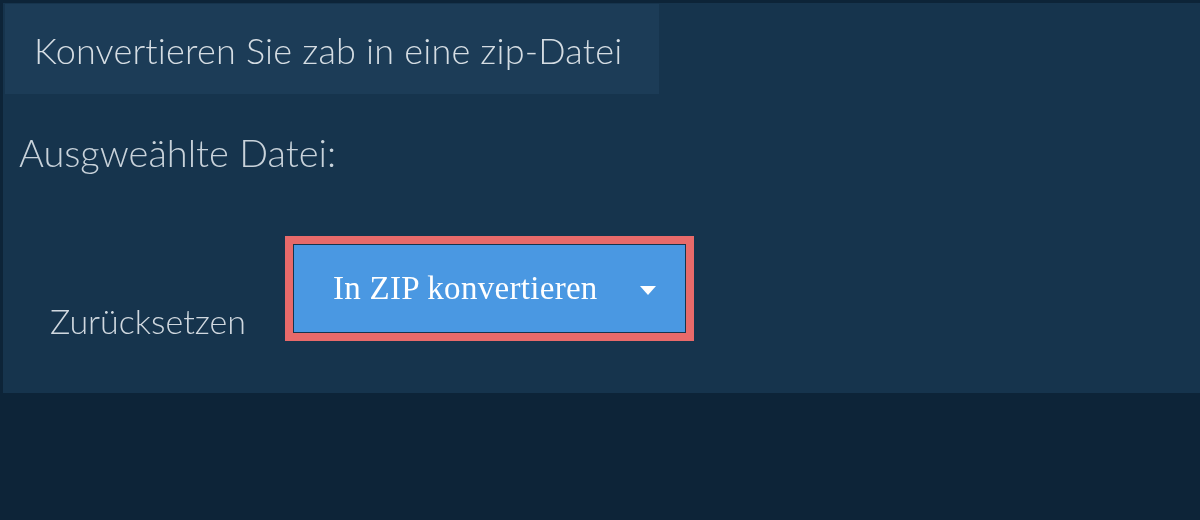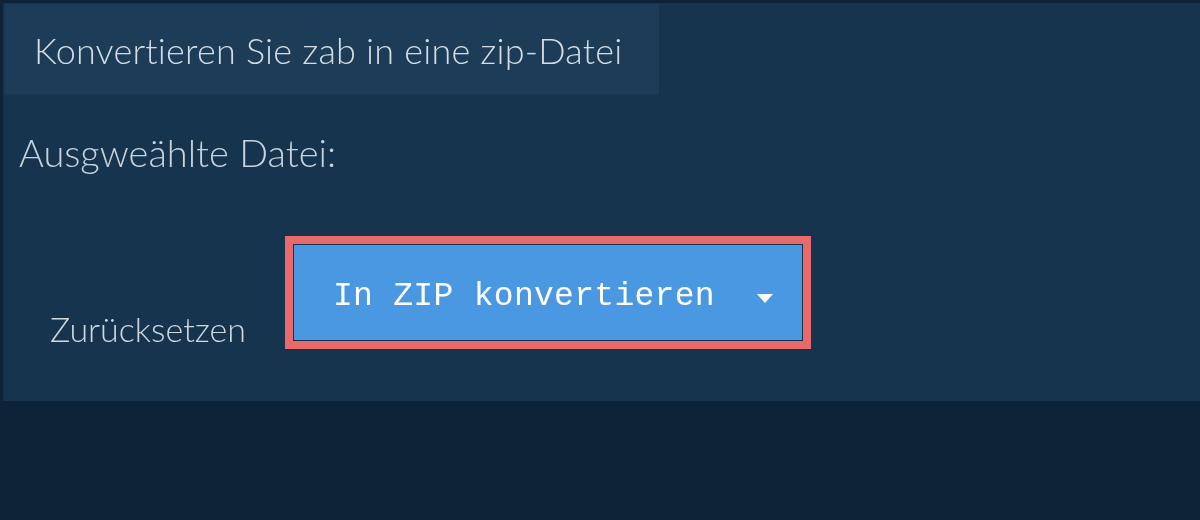--- a/index.html
+++ b/index.html
@@ -63,23 +63,23 @@
     }
     .convert-wrapper {
       border: 8px solid #e86a6a;
       display: inline-flex;
     }
     .convert-button {
       background-color: #4a98e2;
       color: #ffffff;
       font-size: 33px;
       font-weight: 300;
-      padding: 32px 28px 24px 38px;
+      padding: 24px 28px 24px 38px;
       border: none;
-      font-family: Liberation Mono, monospace;
+      font-family: Liberation Serif, serif;
       cursor: pointer;
       display: flex;
       align-items: center;
       gap: 40px;
       letter-spacing: 0.3px;
     }
     .caret-icon {
       width: 0;
       height: 0;
       border-left: 8px solid transparent;

